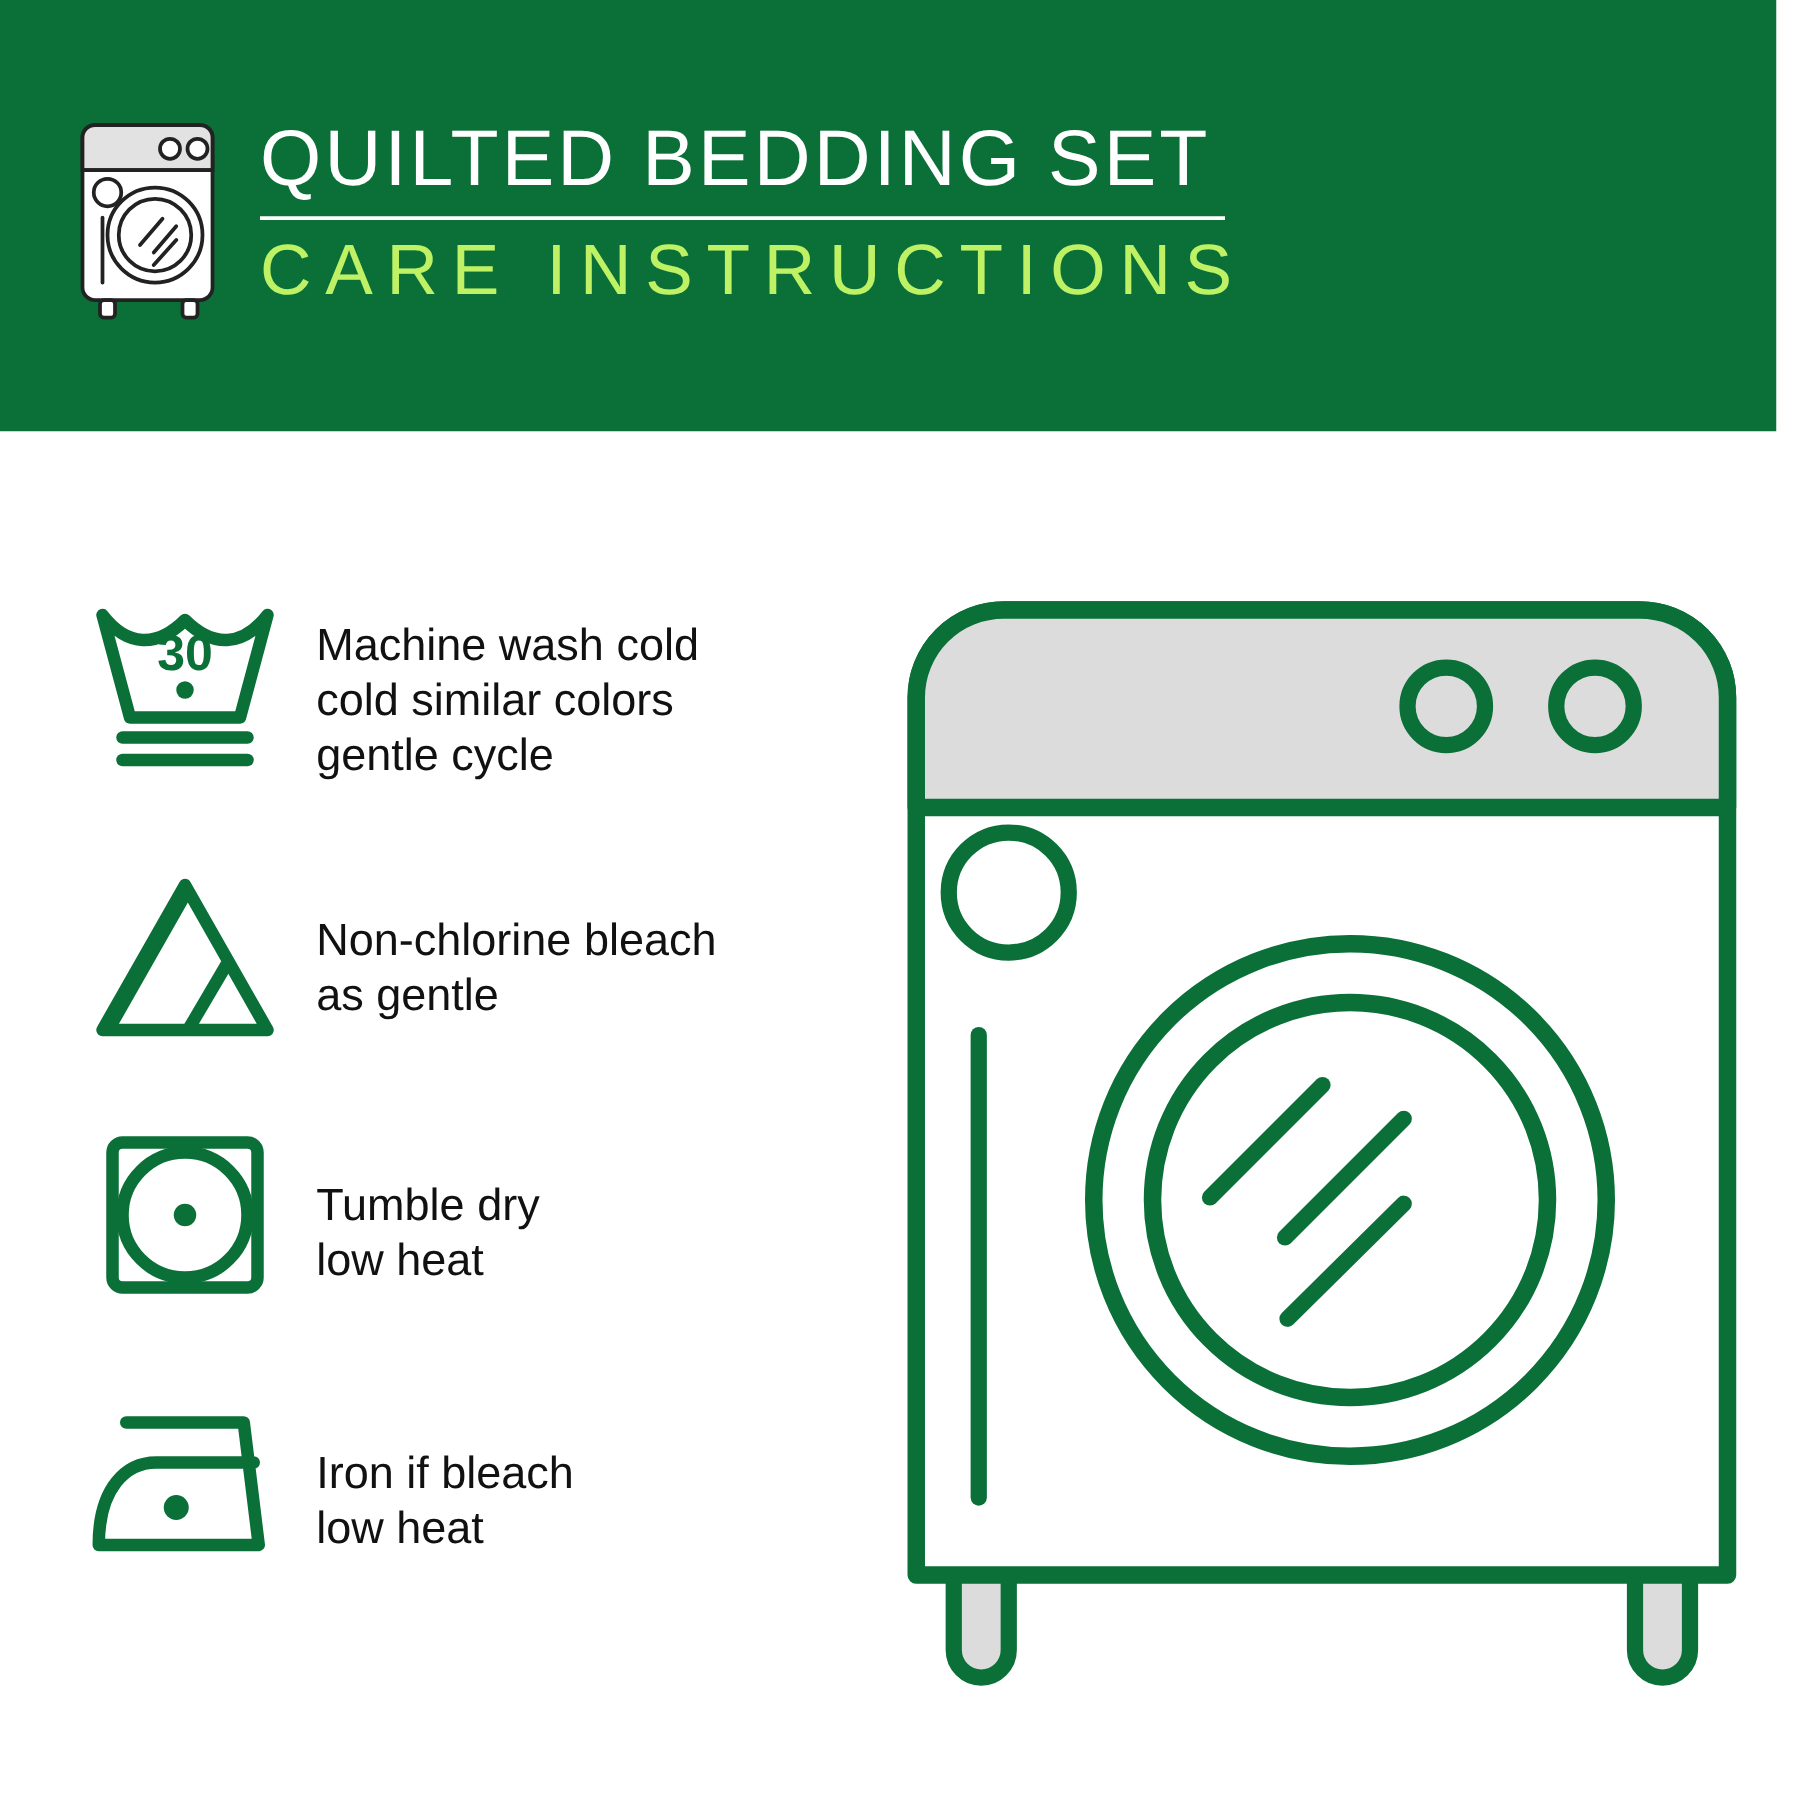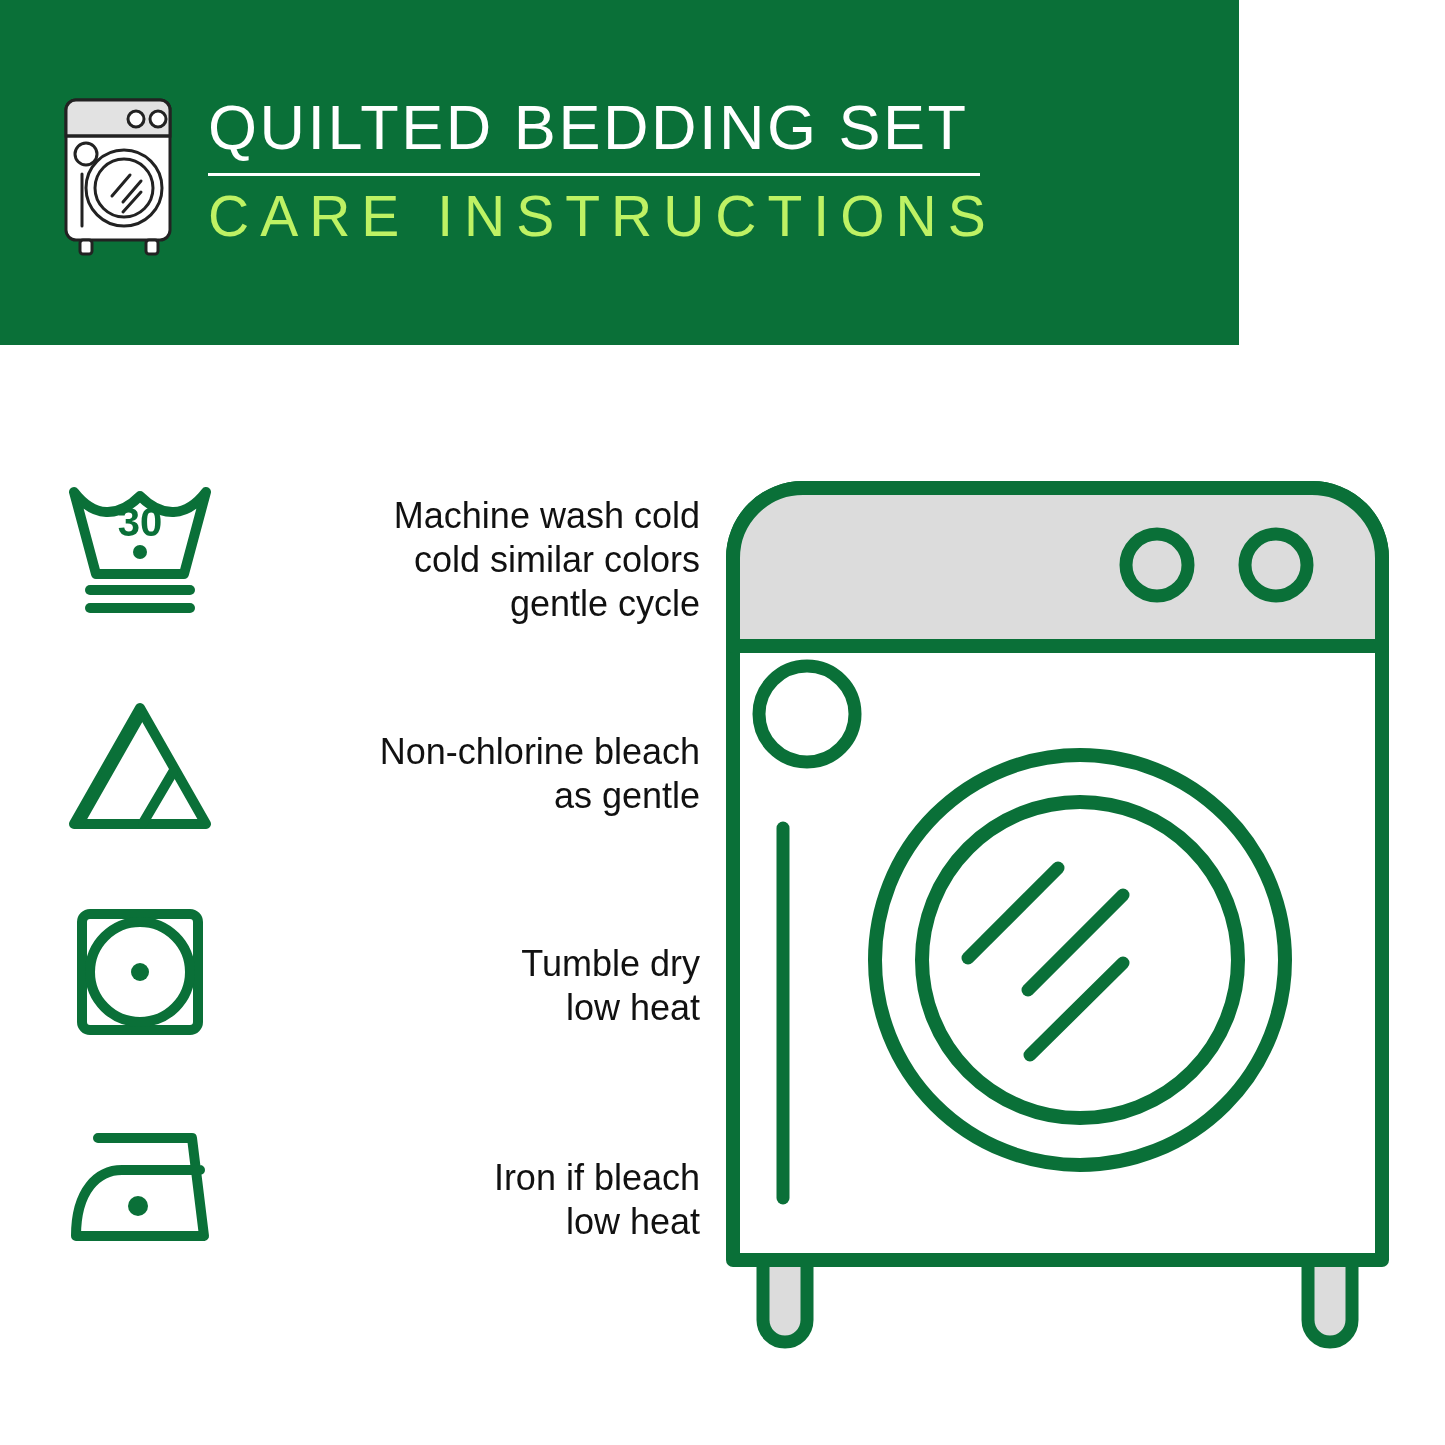--- a/index.html
+++ b/index.html
@@ -16,21 +16,21 @@
     height: 1445px;
     background: #ffffff;
     overflow: hidden;
   }
 
   
   #header-band {
     position: absolute;
     left: 0;
     top: 0;
-    width: 1239px;
+    width: 1421px;
     height: 345px;
     background: #0a7038;
   }
   #header-inner {
     position: absolute;
     left: 60px;
     top: 92px;
     width: 960px;
     height: 175px;
     display: flex;
@@ -85,39 +85,38 @@
     flex-direction: row;
     align-items: flex-start;
     height: 210px;
   }
   .instruction-icon {
     flex: 0 0 auto;
     width: 175px;
     height: 175px;
     display: flex;
     align-items: flex-start;
-    justify-content: flex-start;
+    justify-content: center;
   }
   .instruction-icon svg {
     display: block;
   }
   .instruction-text {
     flex: 1 1 auto;
     padding-left: 18px;
     padding-top: 26px;
     color: #111111;
     font-size: 36px;
     line-height: 1.22;
     font-weight: 400;
     font-family: "Liberation Sans", sans-serif;
   }
   .instruction-text .line {
     display: block;
     white-space: nowrap;
-    text-align: right;
   }
 
   
   #row-wash .instruction-text { padding-top: 24px; }
   #row-bleach .instruction-icon { padding-top: 14px; }
   #row-bleach .instruction-text { padding-top: 50px; }
   #row-dry .instruction-icon { padding-top: 12px; }
   #row-dry .instruction-text { padding-top: 52px; }
   #row-iron .instruction-icon { padding-top: 22px; }
   #row-iron .instruction-text { padding-top: 56px; }

